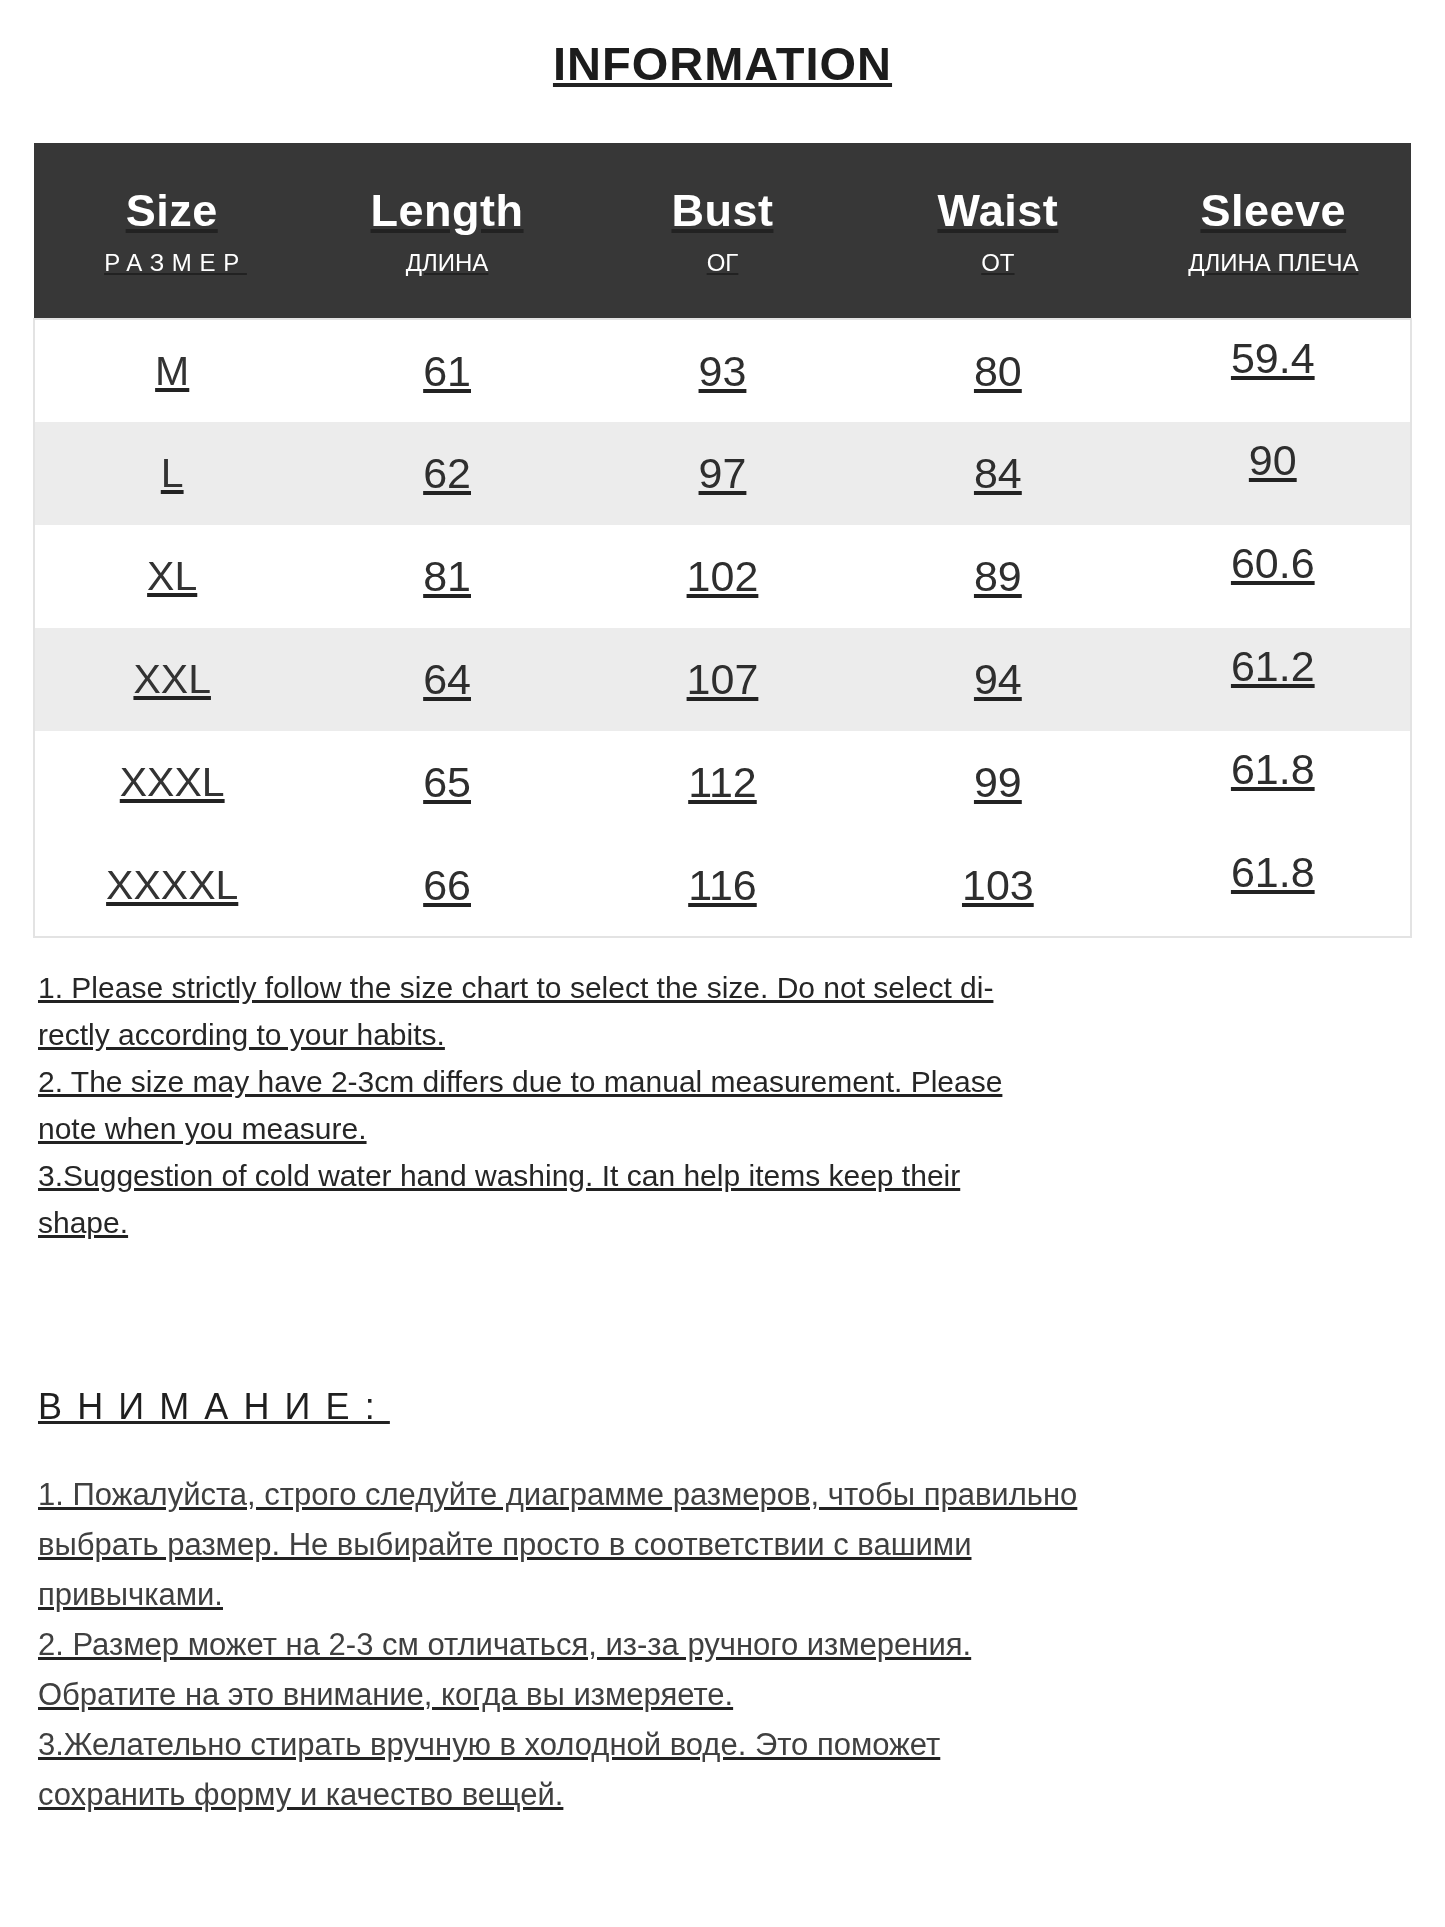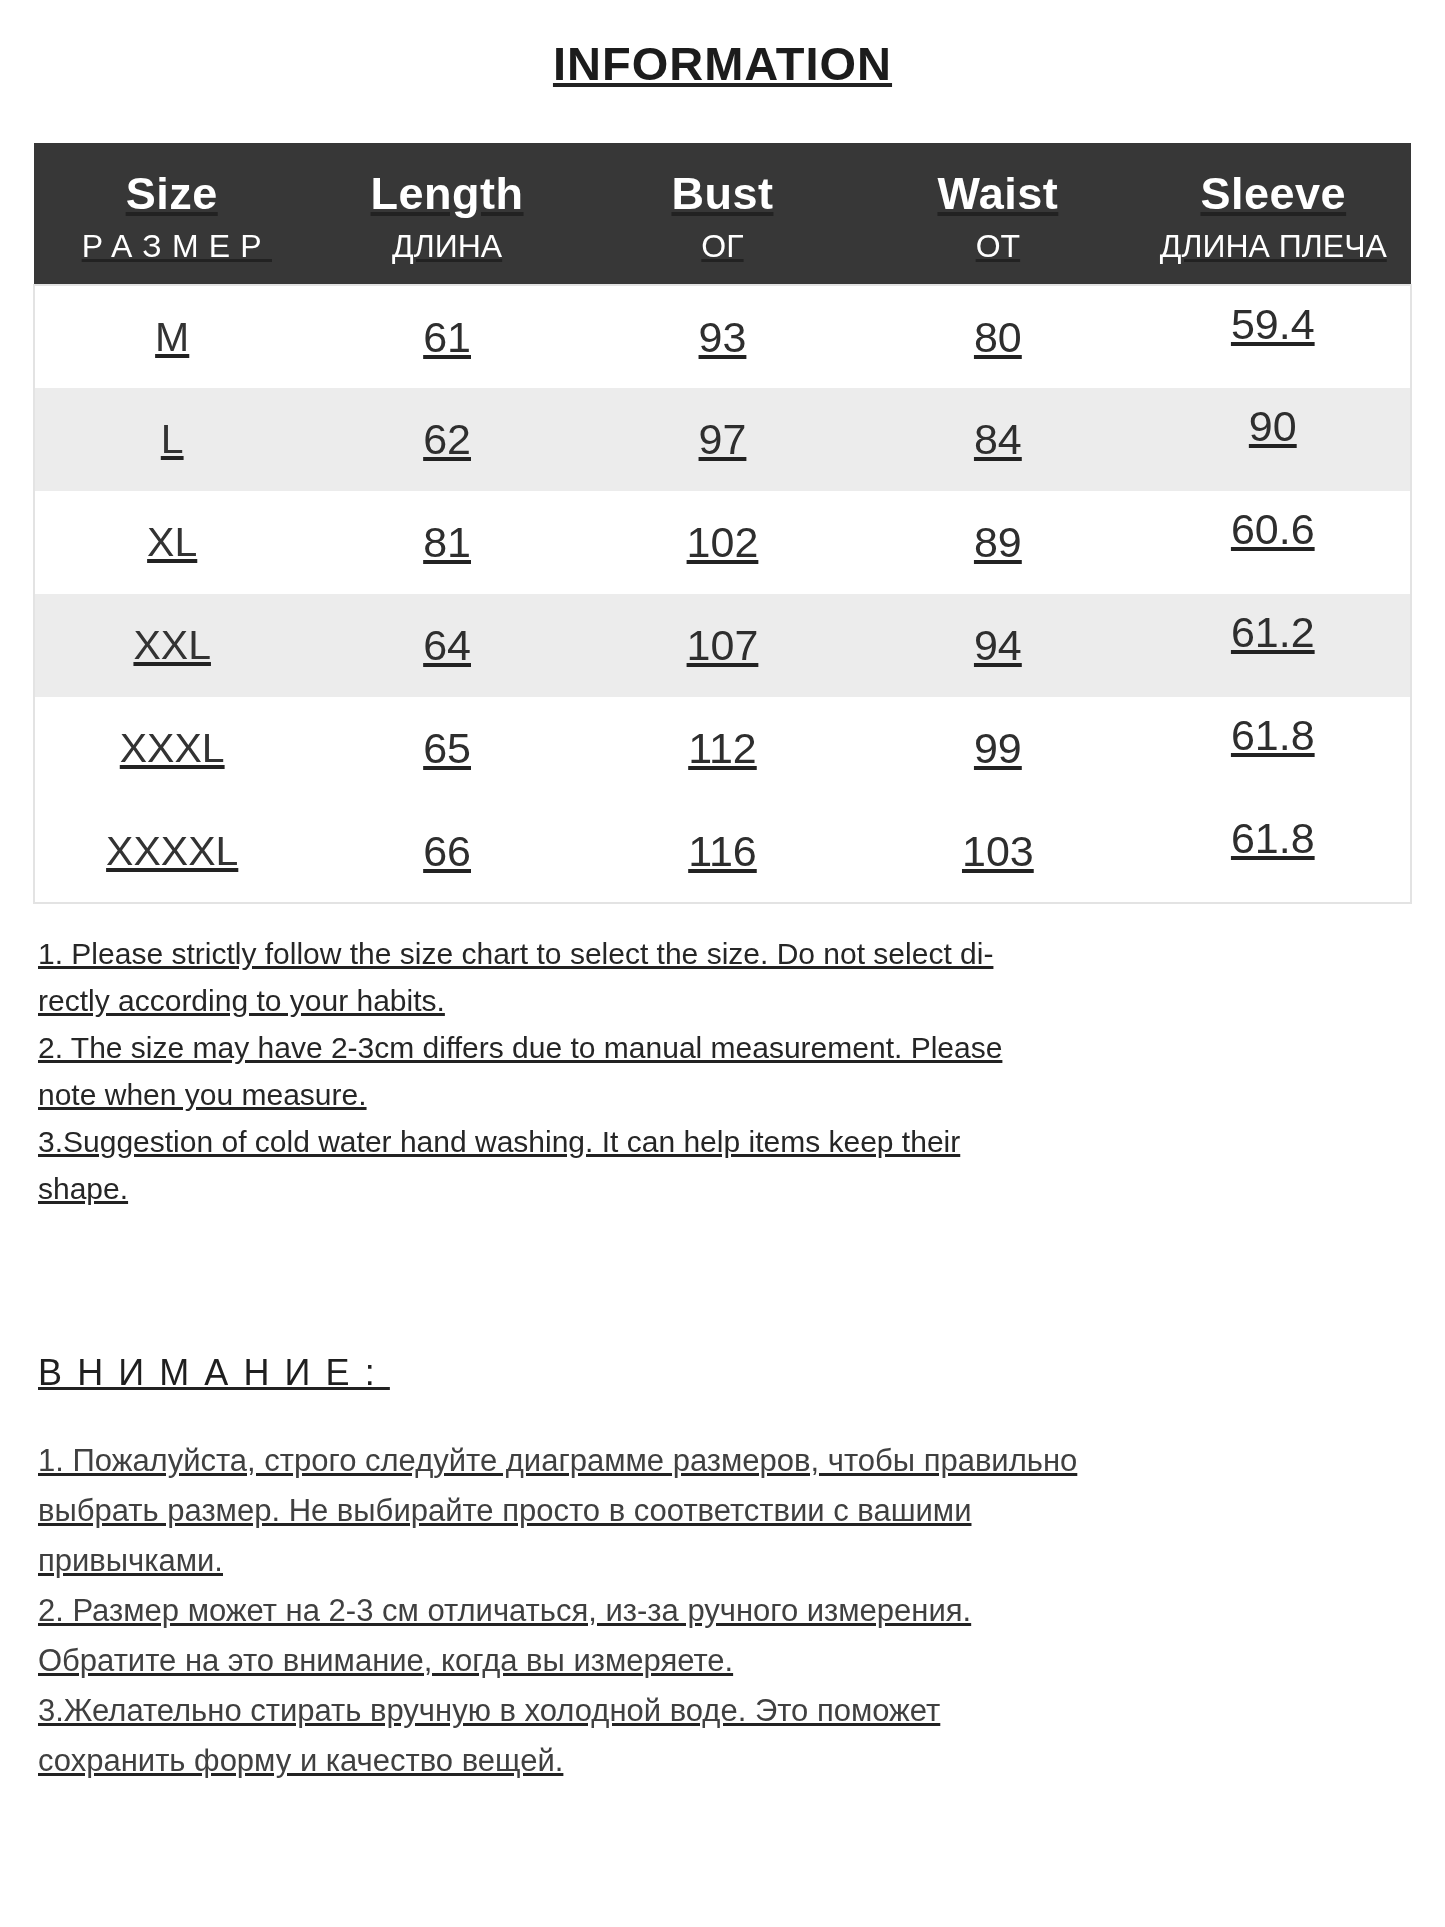--- a/index.html
+++ b/index.html
@@ -29,27 +29,27 @@
   }
   table.size-table{
     width:100%;
     border-collapse:collapse;
     table-layout:fixed;
   }
   table.size-table tbody{border:2px solid var(--table-border);}
   table.size-table thead th{
     background:var(--header-bg);
     color:var(--header-text);
-    height:142px;
+    height:176px;
     vertical-align:middle;
     font-weight:400;
     padding:0;
   }
   .th-en{display:block;font-size:45px;line-height:54px;font-weight:700;letter-spacing:0.5px;}
-  .th-ru{display:block;margin-top:10px;font-size:32px;line-height:30px;font-weight:400;}
+  .th-ru{display:block;margin-top:10px;font-size:24px;line-height:30px;font-weight:400;}
   .th-ru.spaced{letter-spacing:0.32em;text-indent:0.32em;}
   table.size-table td{
     height:103px;
     text-align:center;
     vertical-align:middle;
     font-size:43px;
     color:#2e2e2e;
     background:var(--row-bg);
     padding:0;
   }

